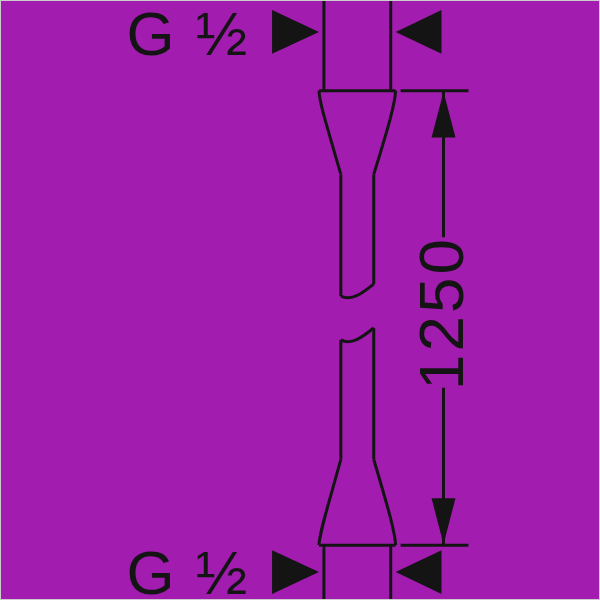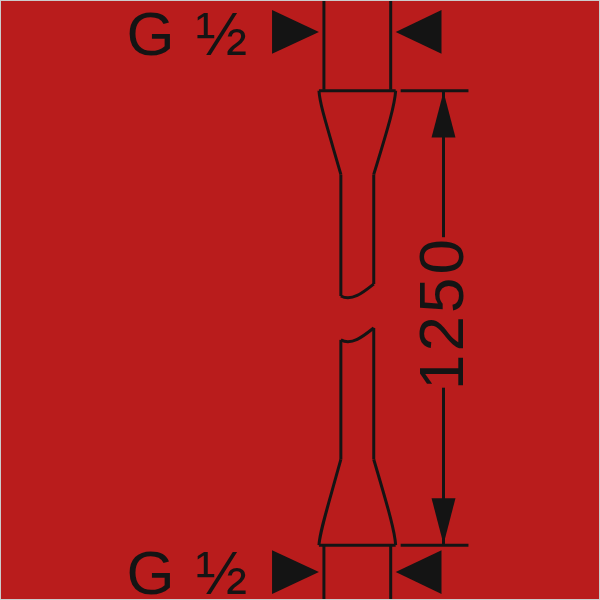--- a/index.html
+++ b/index.html
@@ -5,21 +5,21 @@
   html, body {
     margin: 0;
     padding: 0;
     background: #ffffff;
   }
   .frame {
     position: relative;
     width: 600px;
     height: 600px;
     box-sizing: border-box;
-    background: #b91c1c;
+    background: #a21caf;
     border: 1px solid #cccccc;
     overflow: hidden;
   }
   svg {
     display: block;
     width: 100%;
     height: 100%;
   }
   text {
     font-family: "Liberation Sans", sans-serif;

